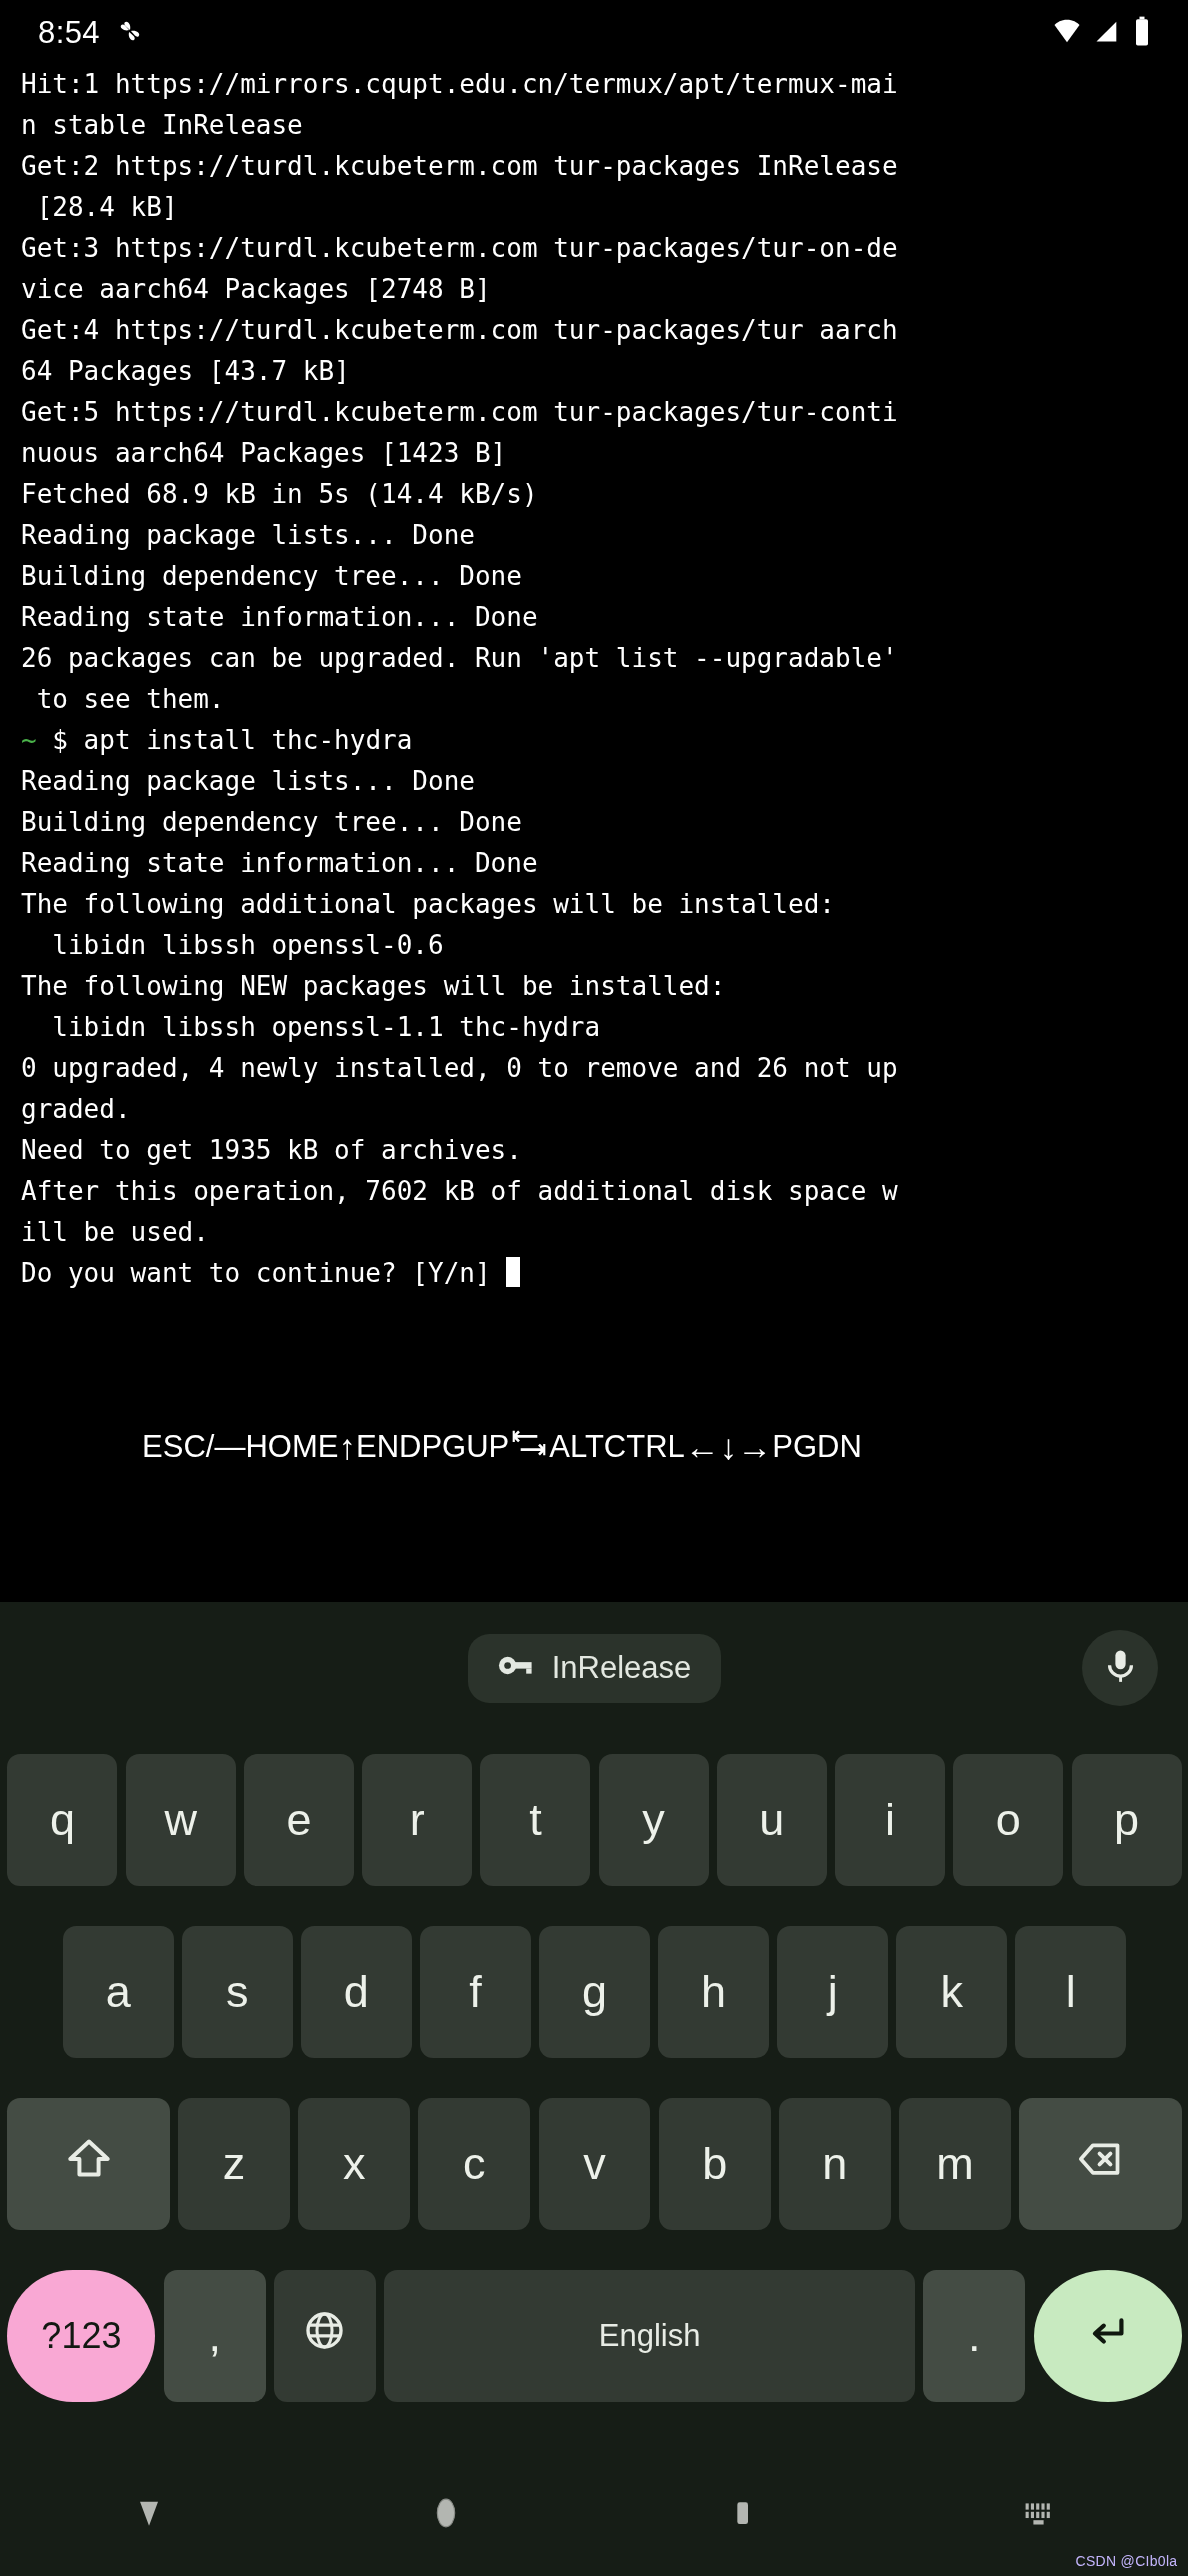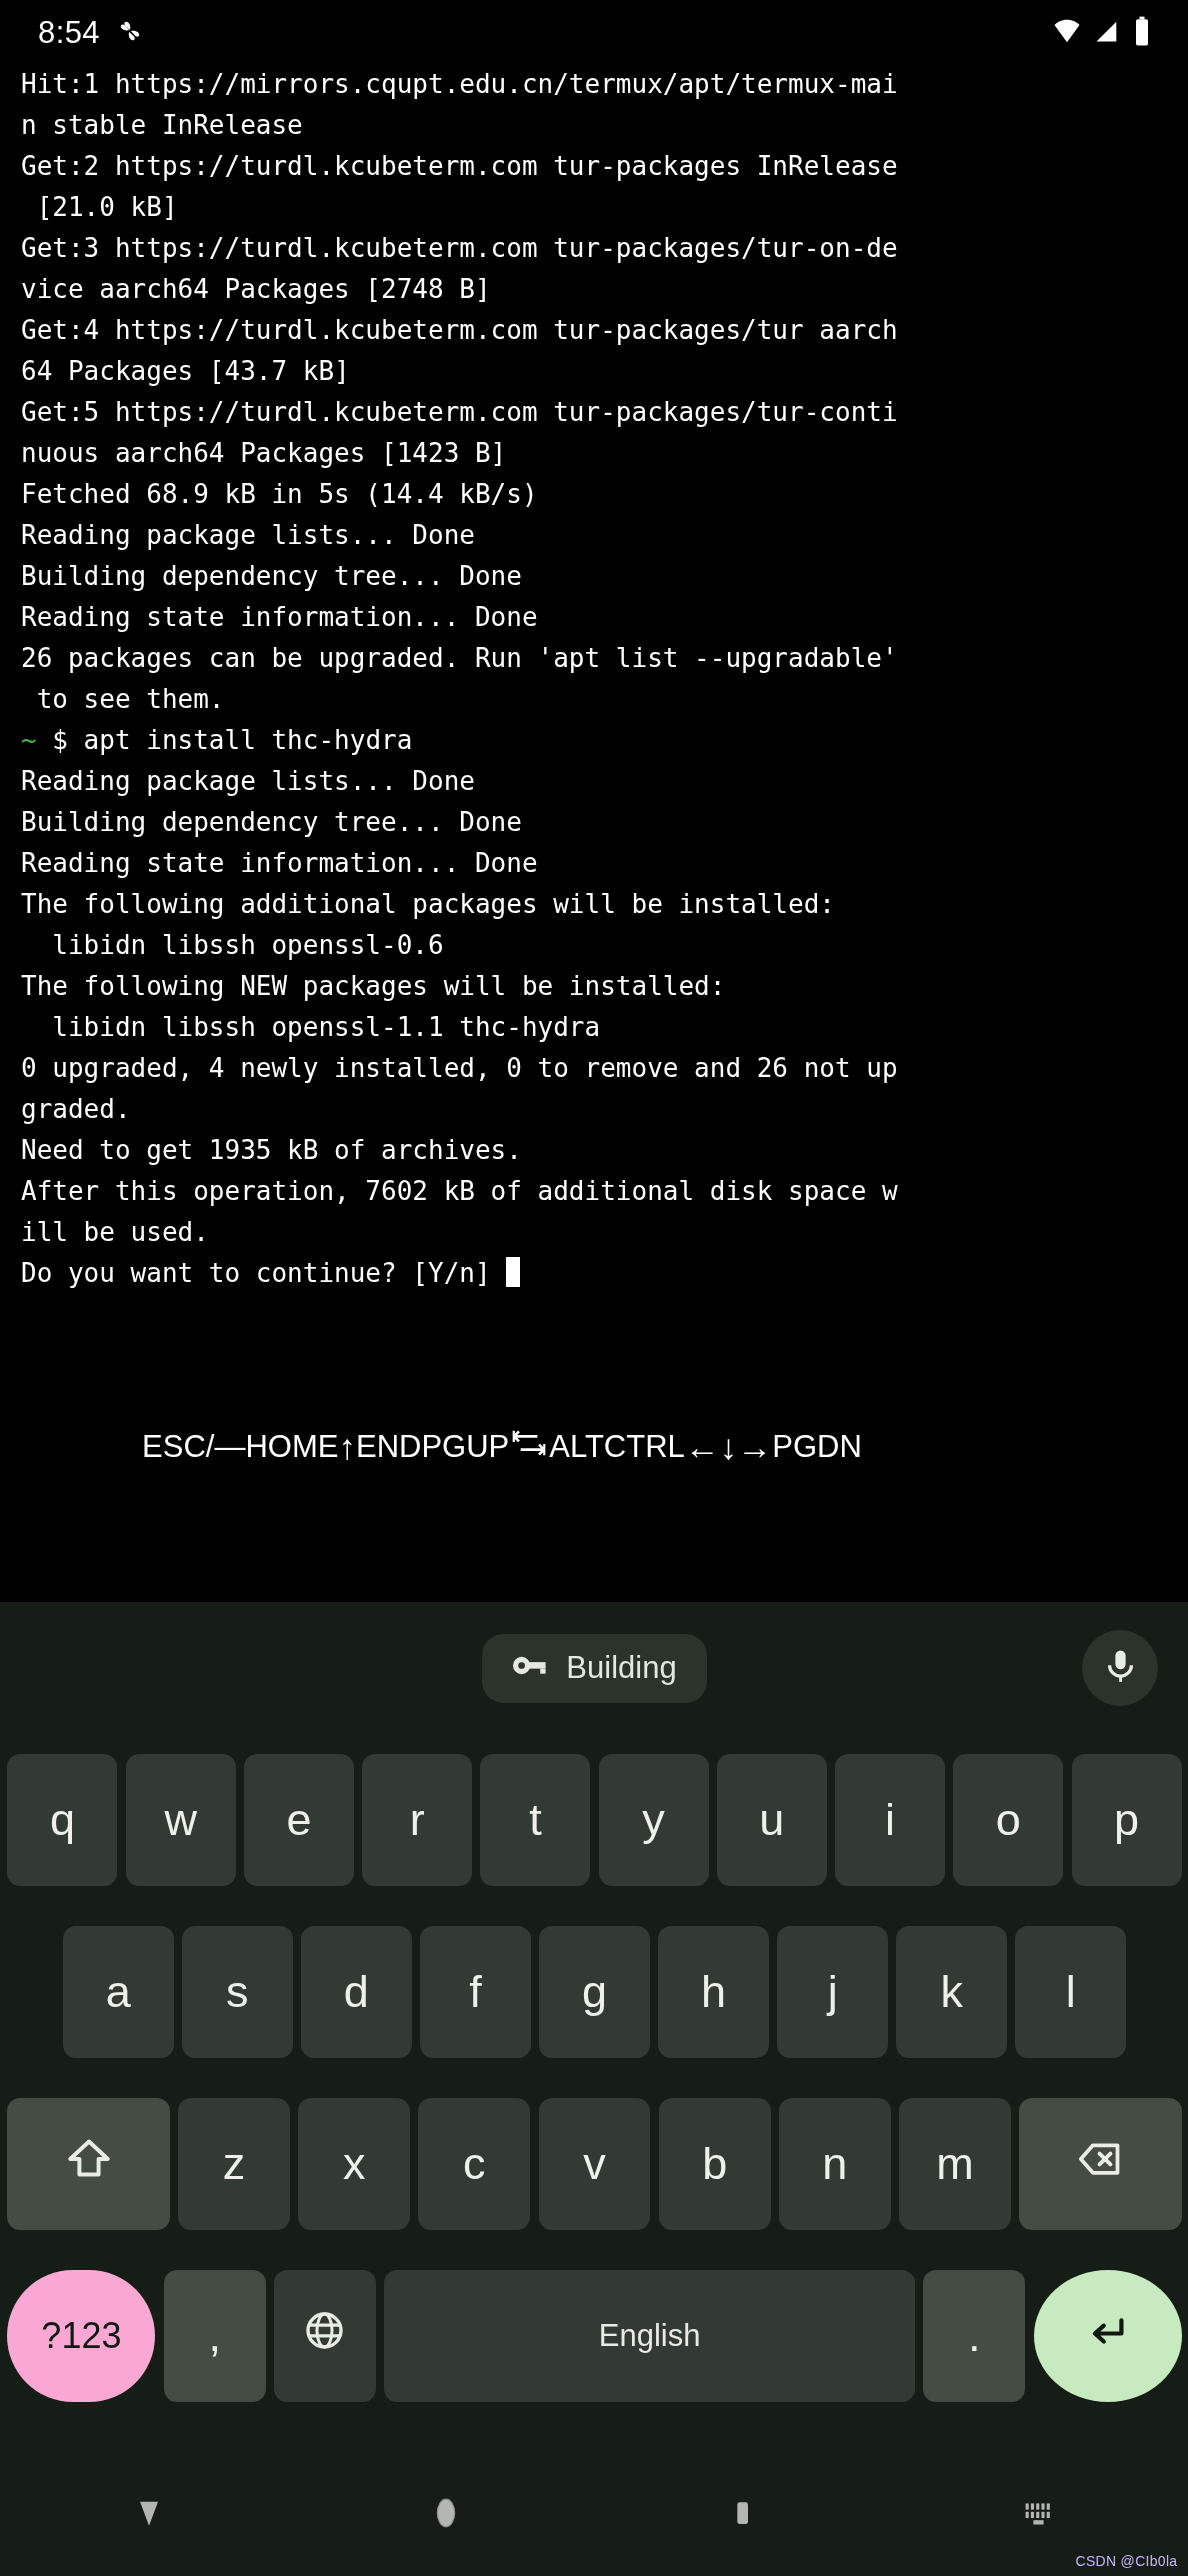--- a/index.html
+++ b/index.html
@@ -237,21 +237,21 @@
           <rect x="1.2" y="2.6" width="9.6" height="20.9" rx="1.4" fill="#fff"></rect>
         </svg>
       </span>
     </div>
   </div>
 
   <div class="terminal">
     <div class="term-line">Hit:1 https://mirrors.cqupt.edu.cn/termux/apt/termux-mai</div>
     <div class="term-line">n stable InRelease</div>
     <div class="term-line">Get:2 https://turdl.kcubeterm.com tur-packages InRelease</div>
-    <div class="term-line"> [21.0 kB]</div>
+    <div class="term-line"> [28.4 kB]</div>
     <div class="term-line">Get:3 https://turdl.kcubeterm.com tur-packages/tur-on-de</div>
     <div class="term-line">vice aarch64 Packages [2748 B]</div>
     <div class="term-line">Get:4 https://turdl.kcubeterm.com tur-packages/tur aarch</div>
     <div class="term-line">64 Packages [43.7 kB]</div>
     <div class="term-line">Get:5 https://turdl.kcubeterm.com tur-packages/tur-conti</div>
     <div class="term-line">nuous aarch64 Packages [1423 B]</div>
     <div class="term-line">Fetched 68.9 kB in 5s (14.4 kB/s)</div>
     <div class="term-line">Reading package lists... Done</div>
     <div class="term-line">Building dependency tree... Done</div>
     <div class="term-line">Reading state information... Done</div>
@@ -306,21 +306,21 @@
     <div class="suggestionbar">
       <div class="passwords-chip">
         <span>
           <svg width="36" height="25" viewBox="0 0 30 20">
             <circle cx="8" cy="10" r="7.2" fill="#e3e8e1"></circle>
             <circle cx="8" cy="10" r="2.8" fill="#2b332b"></circle>
             <rect x="13" y="7.2" width="15" height="5.4" fill="#e3e8e1"></rect>
             <rect x="23.5" y="12.6" width="4.5" height="4.2" fill="#e3e8e1"></rect>
           </svg>
         </span>
-        <span>Building</span>
+        <span>InRelease</span>
       </div>
       <div class="mic-btn">
         <span>
           <svg width="41" height="41" viewBox="0 0 24 24">
             <rect x="9" y="2.6" width="6" height="11" rx="3" fill="#e8ece5"></rect>
             <path d="M5.6 11.2a6.4 6.4 0 0 0 12.8 0" fill="none" stroke="#e8ece5" stroke-width="1.9"></path>
             <rect x="11.2" y="17" width="1.7" height="4" fill="#e8ece5"></rect>
           </svg>
         </span>
       </div>

